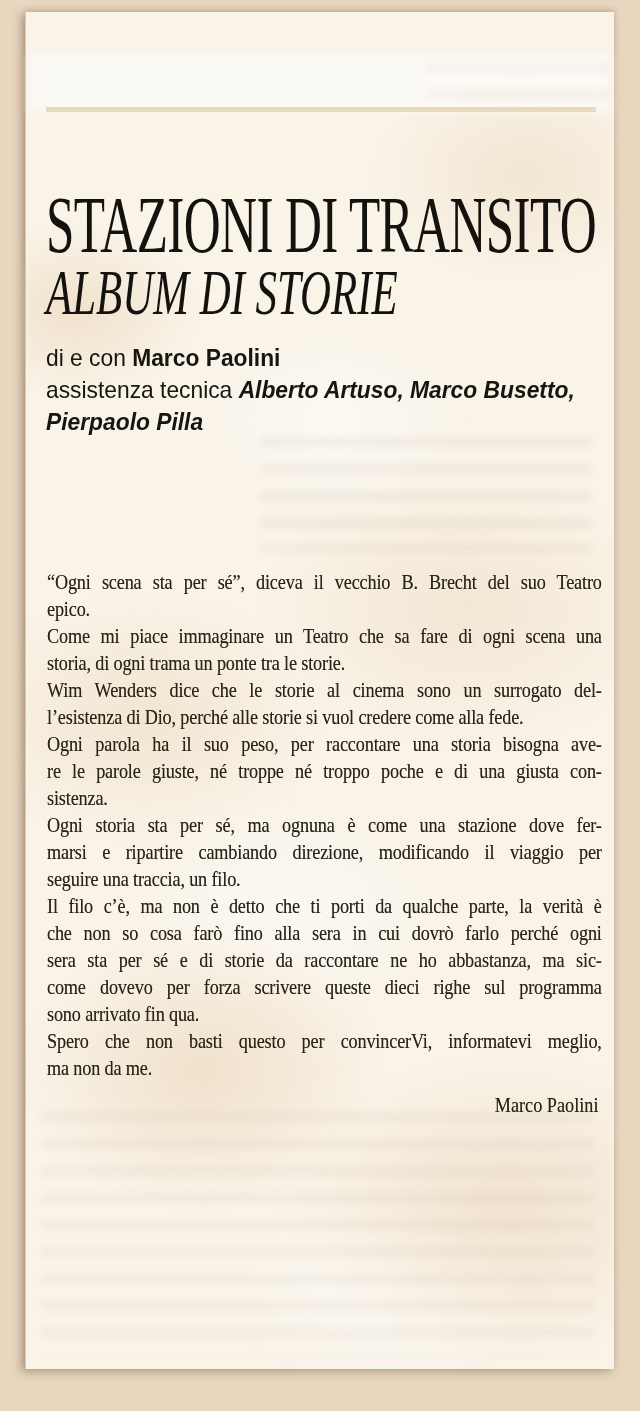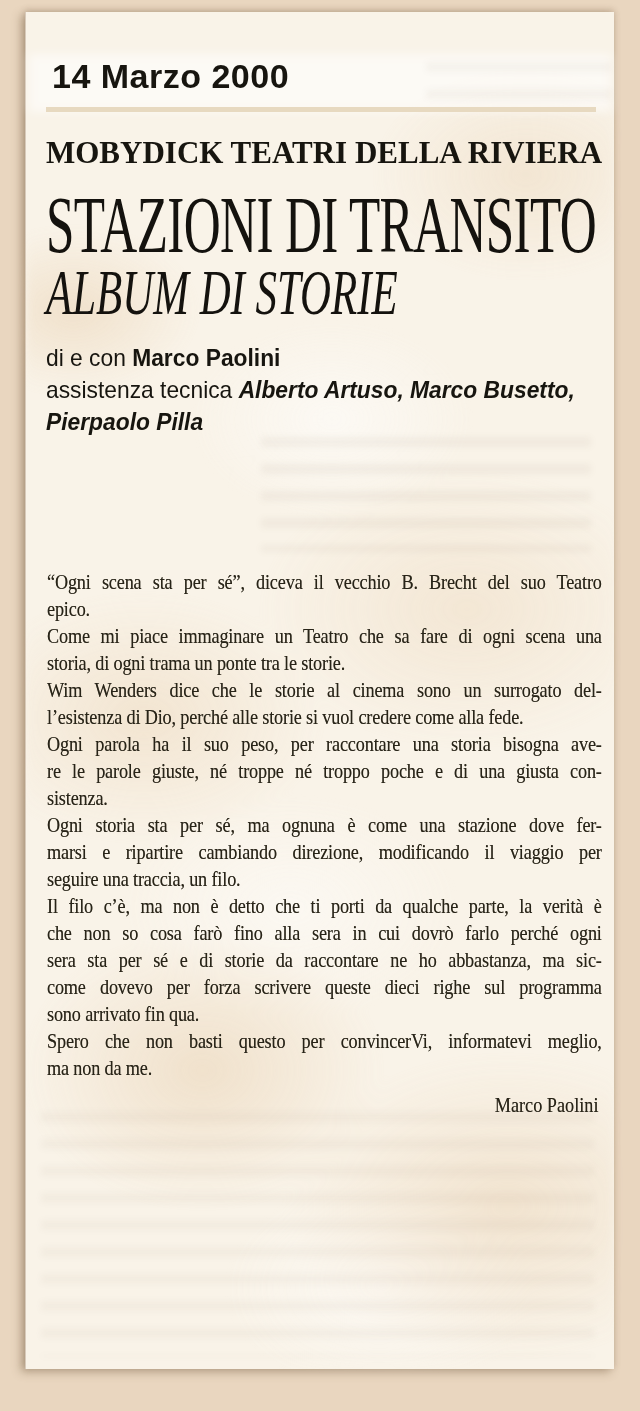--- a/index.html
+++ b/index.html
@@ -115,25 +115,23 @@
 
 <div class="scan">
   <div class="page">
     <div class="texture"></div>
     <div class="date-band"></div>
     <div class="ghost ghost-a"></div>
     <div class="ghost ghost-b"></div>
     <div class="ghost ghost-c"></div>
 
     <div class="content">
-      <div class="date-heading">14 Marzo 2000</div>
 
       <div class="header-rule"></div>
 
-      <div class="company-kicker">MOBYDICK TEATRI DELLA RIVIERA</div>
 
       <div class="show-title">STAZIONI DI TRANSITO</div>
 
       <div class="show-subtitle">ALBUM DI STORIE</div>
 
       <div class="credits">
         <div><span>di e con </span><span class="b">Marco Paolini</span></div>
         <div><span>assistenza tecnica </span><span class="bi">Alberto Artuso, Marco Busetto,</span></div>
         <div><span class="bi">Pierpaolo Pilla</span></div>
       </div>

